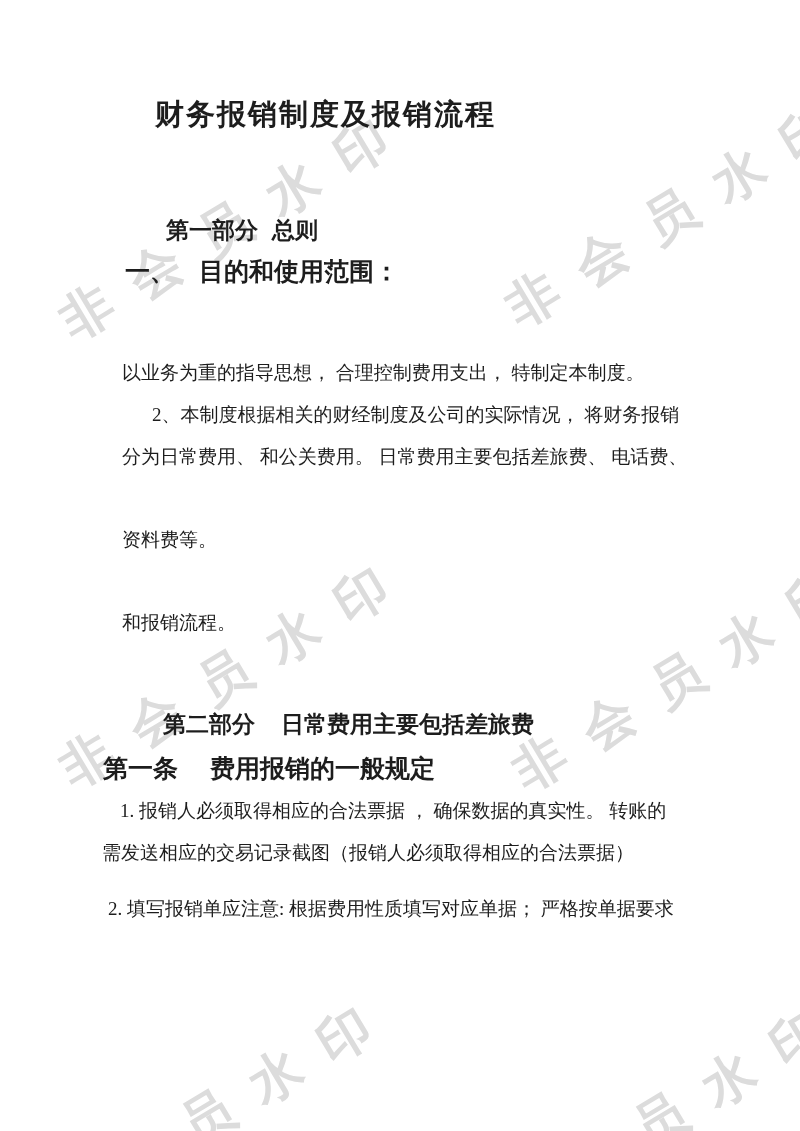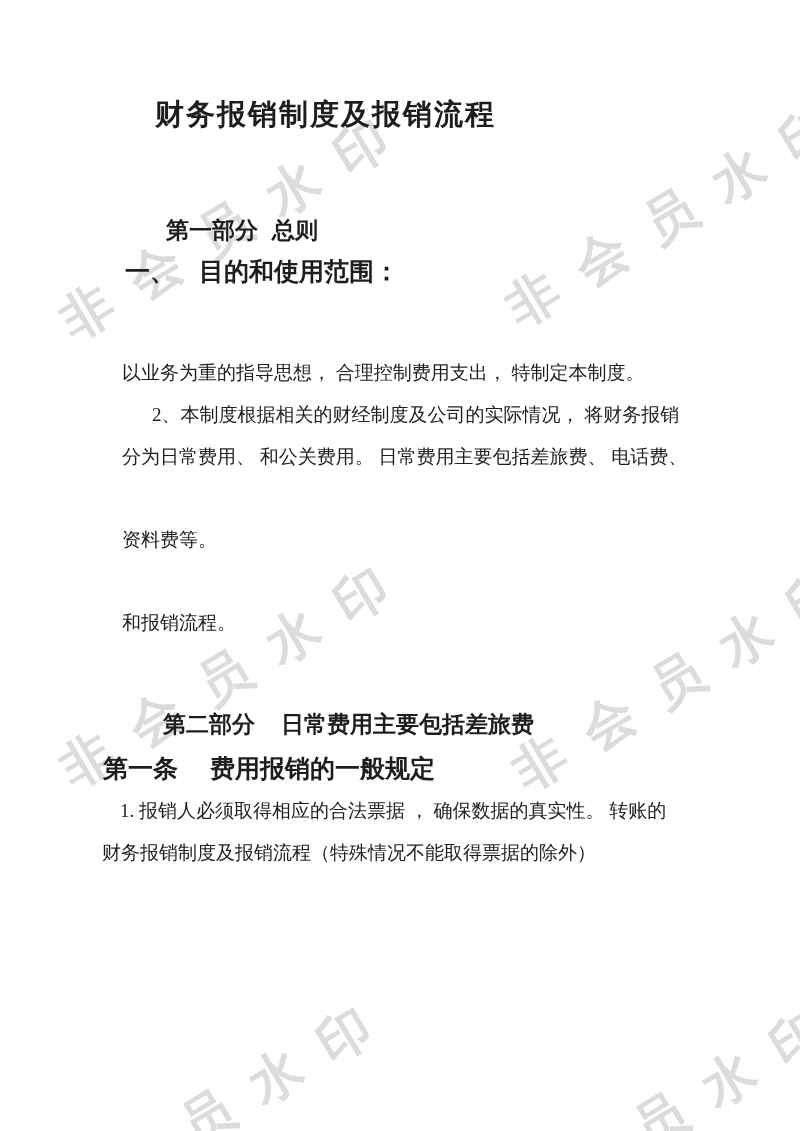--- a/index.html
+++ b/index.html
@@ -99,16 +99,17 @@
 
   <div class="tl h1" style="left:163px;top:711px">
     <span>第二部分</span><span class="gap26">日常费用主要包括差旅费</span>
   </div>
 
   <div class="tl h2" style="left:103px;top:755px">
     <span>第一条</span><span class="gap32">费用报销的一般规定</span>
   </div>
 
   <div class="tl" style="left:120px;top:798px">1.  报销人必须取得相应的合法票据 ， 确保数据的真实性。 转账的</div>
-  <div class="tl" style="left:102px;top:840px">财务报销制度及报销流程（特殊情况不能取得票据的除外）</div>
+  <div class="tl" style="left:102px;top:840px">需发送相应的交易记录截图（报销人必须取得相应的合法票据）</div>
 
+  <div class="tl" style="left:108px;top:896px">2. 填写报销单应注意: 根据费用性质填写对应单据； 严格按单据要求</div>
 
 </div>
 
 </body></html>

